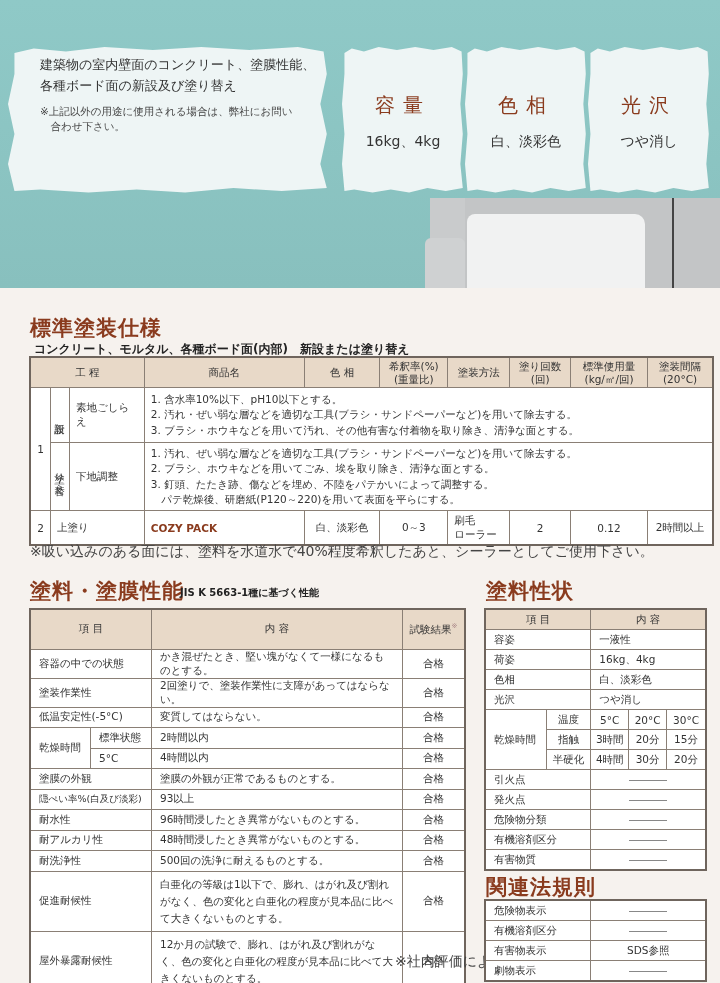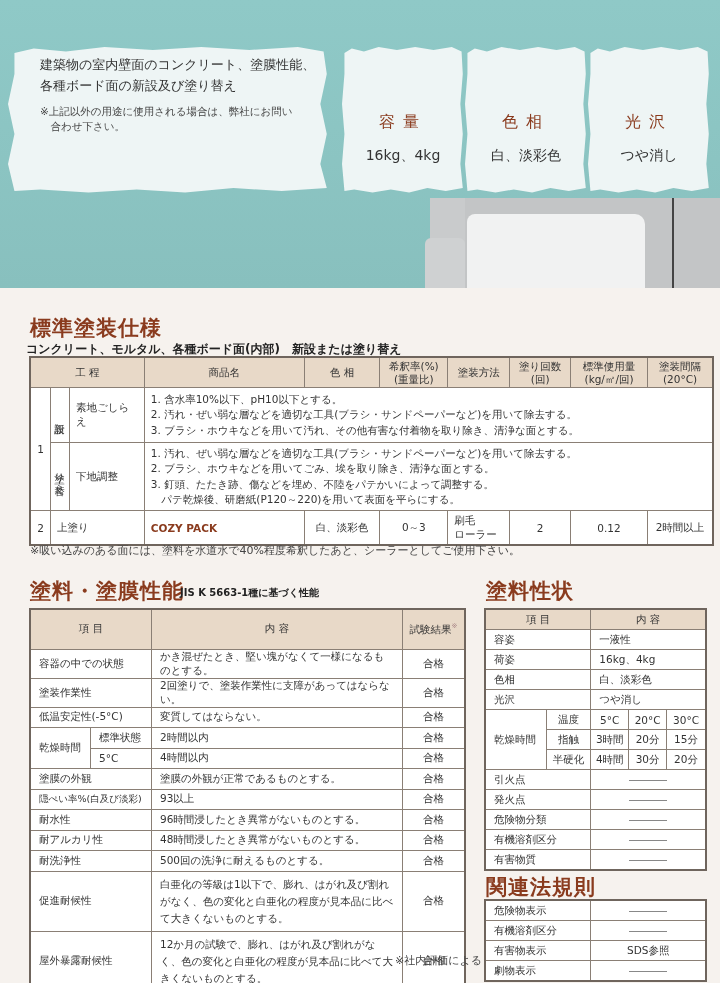--- a/index.html
+++ b/index.html
@@ -12,40 +12,40 @@
   .sofa-back { position: absolute; left: 465px; top: 198px; width: 255px; height: 90px; background: #c3c5c6; }
   .pillow { position: absolute; left: 467px; top: 214px; width: 178px; height: 74px; background: #f1f2f2; border-radius: 8px 10px 0 0; }
   .sofa-seam { position: absolute; left: 672px; top: 198px; width: 2px; height: 90px; background: #444; }
   .card { position: absolute; top: 44px; height: 150px; background: #eef5f5; clip-path: polygon(2% 6%, 8% 3%, 18% 5%, 30% 2%, 45% 4%, 60% 2%, 75% 4%, 90% 2%, 98% 5%, 99% 20%, 97% 40%, 99% 60%, 97% 80%, 99% 96%, 85% 98%, 70% 96%, 55% 99%, 40% 97%, 25% 99%, 10% 97%, 2% 98%, 0% 80%, 2% 60%, 0% 40%, 2% 20%); }
   .card-main { left: 8px; width: 322px; }
   .card-small { width: 122px; }
   .card-title { color: #8a3b1e; font-size: 19px; text-align: center; letter-spacing: 2px; }
   .card-main .card-title { margin-top: 25px; font-size: 19px; }
   .card-main .card-body { margin: 10px 0 0 32px; font-size: 13px; line-height: 21px; color: #333; }
   .card-main .card-note { margin: 8px 0 0 32px; font-size: 10.5px; line-height: 15px; color: #444; }
-  .card-small .card-title { margin-top: 68px; font-size: 16px; letter-spacing: 8px; }
+  .card-small .card-title { margin-top: 48px; font-size: 20px; letter-spacing: 8px; }
   .card-small .card-value { margin-top: 14px; text-align: center; font-size: 14px; color: #333; }
 
   
   .sec-title { position: absolute; color: #8a3b1e; font-size: 21px; font-weight: bold; letter-spacing: 1px; }
   .sub-title { position: absolute; font-size: 12px; font-weight: bold; color: #222; }
 
   table { border-collapse: collapse; position: absolute; background: #fff; font-size: 10.5px; color: #333; }
   th, td { border: 1px solid #8a7f75; }
   th { background: #e8d9c8; font-weight: normal; text-align: center; }
   .outer { outline: 2px solid #6f655d; outline-offset: -1px; }
 
   
   .spec th { height: 30px; line-height: 13px; font-size: 10.5px; }
   .spec td { padding: 2px 6px; vertical-align: middle; }
   .spec .center { text-align: center; }
   .spec .vert { text-align: center; line-height: 14px; padding: 0; }
   .spec .lines div { line-height: 15.5px; }
   .brand { color: #8a3b1e; font-weight: bold; }
-  .note { position: absolute; font-size: 11px; color: #444; }
+  .note { position: absolute; font-size: 14px; color: #444; }
 
   
   .perf td, .perf th { height: 20.5px; padding: 0 8px; }
   .perf td.res { text-align: center; }
   .perf .tall { height: 60px; line-height: 17px; }
   .perf .sup { font-size: 7px; color: #a88; vertical-align: super; }
 
   
   .prop td, .prop th { height: 20px; padding: 0 8px; }
   .prop .c { text-align: center; padding: 0 2px; margin-top: 32px; }
@@ -80,21 +80,21 @@
     <div class="card-title">色相</div>
     <div class="card-value">白、淡彩色</div>
   </div>
   <div class="card card-small" style="left:588px;">
     <div class="card-title">光沢</div>
     <div class="card-value">つや消し</div>
   </div>
 </div>
 
 <div class="sec-title" style="left:30px; top:314px;">標準塗装仕様</div>
-<div class="sub-title" style="left:26px; top:341px;">コンクリート、モルタル、各種ボード面(内部)　新設または塗り替え</div>
+<div class="sub-title" style="left:34px; top:341px;">コンクリート、モルタル、各種ボード面(内部)　新設または塗り替え</div>
 
 <table class="spec outer" style="left:30px; top:357px; width:683px;">
   <colgroup>
     <col style="width:20px">
       <col style="width:19px">
       <col style="width:75px">
       <col style="width:160px">
     <col style="width:76px">
       <col style="width:68px">
       <col style="width:62px">

